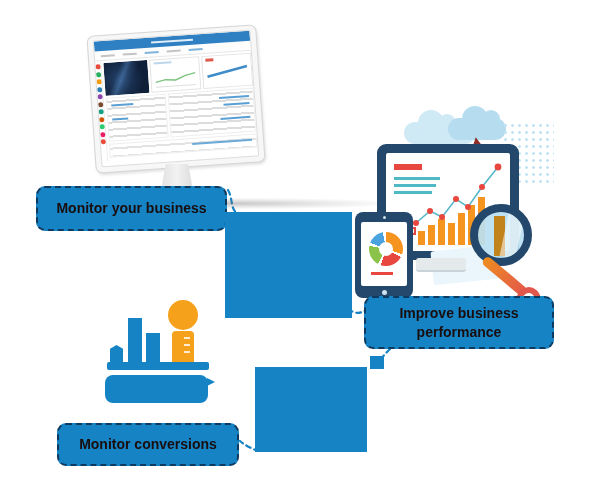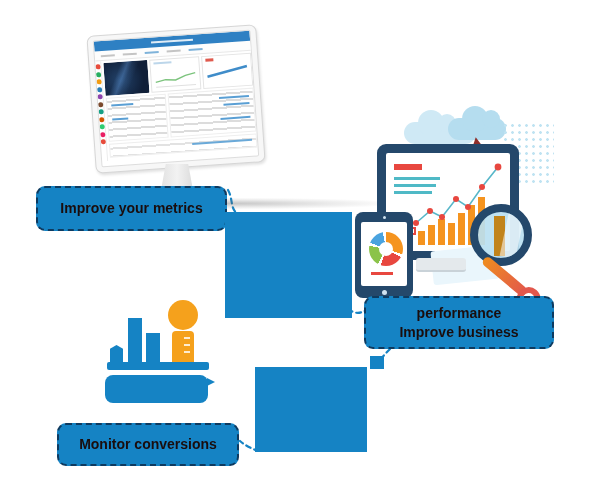--- a/index.html
+++ b/index.html
@@ -294,26 +294,26 @@
       <div class="tick" style="top:6px"></div>
       <div class="tick" style="top:13px"></div>
       <div class="tick" style="top:20px"></div>
     </div>
     <div class="g-platform"></div>
     <div class="g-blob"></div>
     <div class="g-pointer"></div>
   </div>
 
   <div class="label-box" style="left:36px;top:186px;width:191px;height:45px;">
-    <span>Improve your metrics</span>
+    <span>Monitor your business</span>
   </div>
 
   <div class="label-box" style="left:364px;top:296px;width:190px;height:53px;">
+    <span>Improve business</span>
     <span>performance</span>
-    <span>Improve business</span>
   </div>
 
   <div class="label-box" style="left:57px;top:423px;width:182px;height:43px;">
     <span>Monitor conversions</span>
   </div>
 
   <div class="block" style="left:225px;top:212px;width:127px;height:106px;"></div>
   <div class="block" style="left:255px;top:367px;width:112px;height:85px;"></div>
   <div class="block" style="left:370px;top:356px;width:14px;height:13px;"></div>
 

